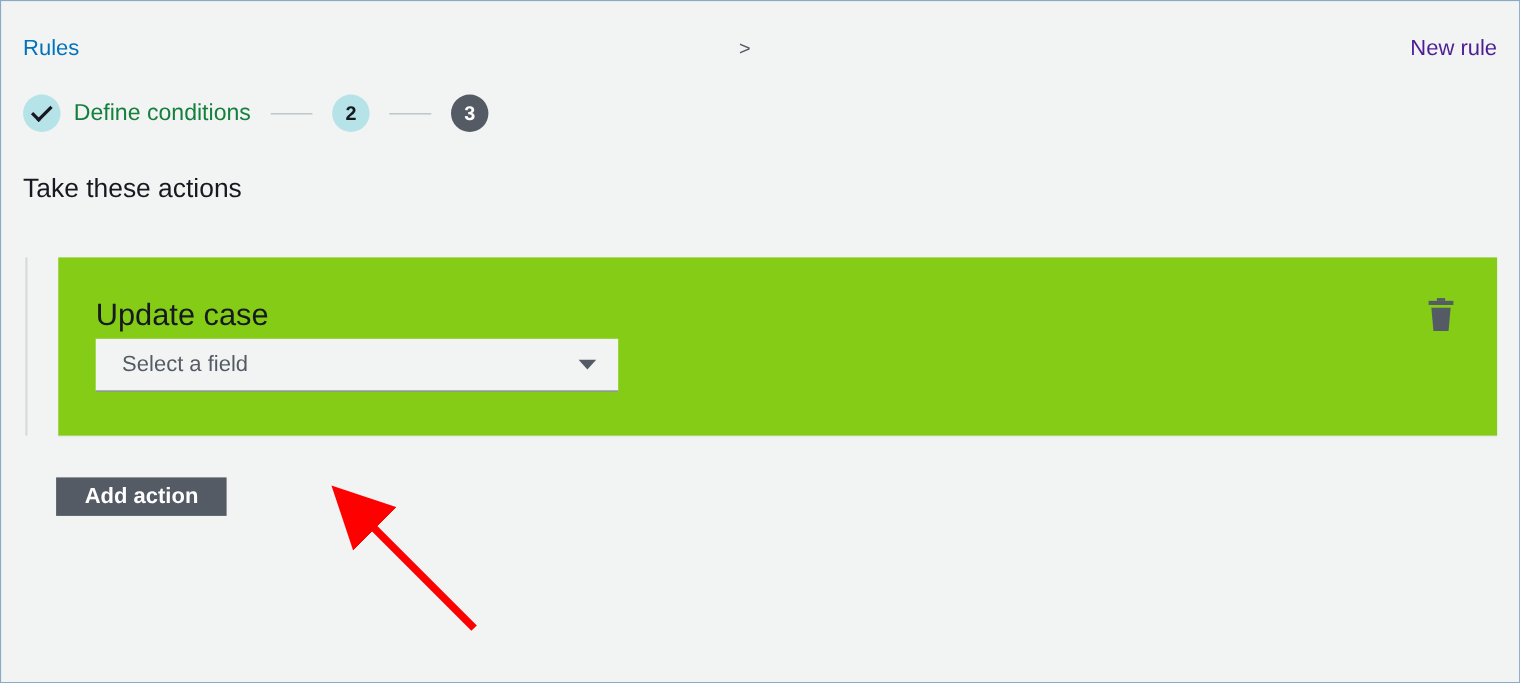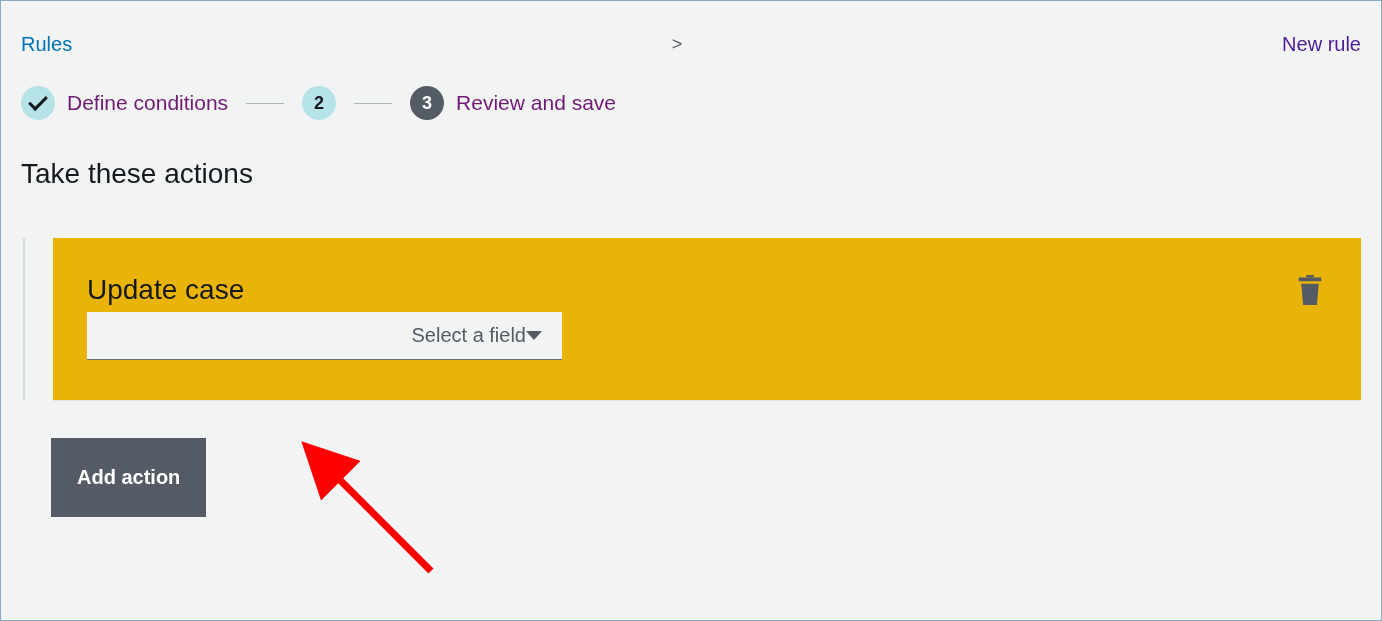--- a/index.html
+++ b/index.html
@@ -58,55 +58,55 @@
     justify-content: center;
     font-weight: 700;
     font-size: 18px;
     flex-shrink: 0;
   }
   .step-circle.done { background: #b5e3e8; color: #16191f; }
   .step-circle.active { background: #b5e3e8; color: #16191f; }
   .step-circle.pending { background: #545b64; color: #fff; }
   .step-label {
     font-size: 21px;
-    color: #701a75;
+    color: #15803d;
   }
   .step.active .step-label { font-weight: 700; color: #16191f; }
   .step-line {
     width: 38px;
     height: 1px;
     background: #aab7b8;
   }
   .checkmark {
     width: 18px;
     height: 10px;
     border-left: 3px solid #16191f;
     border-bottom: 3px solid #16191f;
     transform: rotate(-45deg);
     margin-top: -4px;
   }
 
   
   .page-title {
-    font-size: 28px;
+    font-size: 24px;
     font-weight: 400;
     color: #16191f;
     margin-bottom: 48px;
   }
 
   
   .card-holder {
     border-left: 2px solid #d5dbdb;
     padding-left: 28px;
     margin-left: 2px;
     position: relative;
     min-height: 130px;
   }
   .action-card {
-    background: #eab308;
+    background: #84cc16;
     padding: 36px 40px 40px 34px;
     box-shadow: 0 1px 1px rgba(0,0,0,0.05);
     position: relative;
   }
   .action-card h2 {
     font-size: 28px;
     font-weight: 400;
     margin-bottom: 6px;
   }
   .action-card .subtitle {
@@ -127,21 +127,21 @@
 
   
   .select {
     width: 475px;
     height: 48px;
     background: #f2f3f3;
     border: none;
     border-bottom: 1px solid #687078;
     display: flex;
     align-items: center;
-    justify-content: flex-end;
+    justify-content: space-between;
     padding: 0 20px 0 24px;
     cursor: pointer;
   }
   .select .placeholder {
     font-size: 20px;
     color: #545b64;
   }
   .select .caret {
     width: 0; height: 0;
     border-left: 8px solid transparent;
@@ -150,21 +150,21 @@
   }
 
   
   .add-action {
     margin-top: 38px;
     margin-left: 30px;
     background: #545b64;
     color: #fff;
     font-size: 20px;
     font-weight: 700;
-    padding: 28px 26px;
+    padding: 6px 26px;
     border: none;
     cursor: pointer;
   }
 
   
   .arrow-overlay {
     position: absolute;
     pointer-events: none;
     z-index: 10;
   }
@@ -189,21 +189,20 @@
     </div>
     <span class="step-label">Define conditions</span>
   </div>
   <div class="step-line"></div>
   <div class="step active">
     <div class="step-circle active">2</div>
   </div>
   <div class="step-line"></div>
   <div class="step">
     <div class="step-circle pending">3</div>
-    <span class="step-label">Review and save</span>
   </div>
 </div>
 
 
 <h1 class="page-title">Take these actions</h1>
 
 
 <div class="card-holder">
   <div class="action-card">
     <div class="delete-btn">

